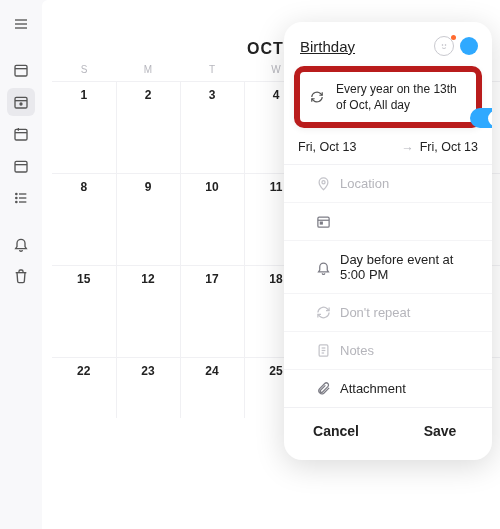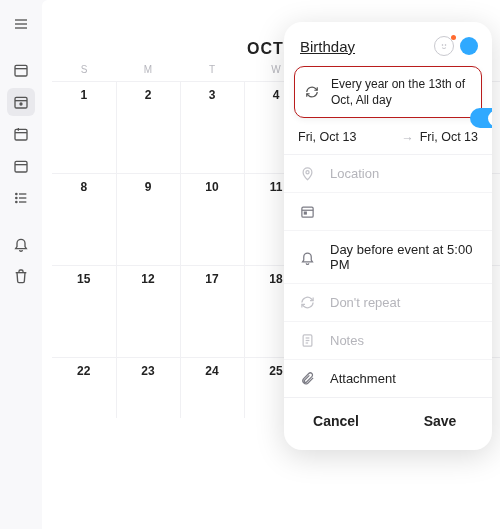--- a/index.html
+++ b/index.html
@@ -114,21 +114,21 @@
     cursor:pointer;
   }
   .emoji-dot{ position:absolute;top:-2px;right:-3px;width:5px;height:5px;background:#ff6b30;border-radius:50%; }
   .color-dot{
     width:18px;height:18px;border-radius:50%;
     background:#2fa9ff;
     cursor:pointer;
   }
   .tooltip{
     margin:0 10px 8px 10px;
-    border:1px solid #b91c1c;
+    border:6px solid #b91c1c;
     background:#fff;
     border-radius:10px;
     box-shadow:0 2px 6px rgba(0,0,0,0.06);
     padding:9px 10px;
     display:flex;
     align-items:center;
     gap:10px;
     font-size:12px;
     line-height:1.35;
   }
@@ -150,22 +150,22 @@
   .toggle{
     width:36px;height:20px;background:#2fa9ff;border-radius:10px;position:relative;
   }
   .toggle::after{
     content:"";position:absolute;right:3px;top:2.5px;width:15px;height:15px;background:#fff;border-radius:50%;
   }
   .dates-row .dstart{flex:1;}
   .dates-row .arrow{color:#b5b5bb;margin:0 6px;}
   .section-list{display:flex;flex-direction:column;}
   .row{
-    display:flex;align-items:center;gap:14px;
-    padding:11px 16px;
+    display:flex;align-items:center;gap:8px;
+    padding:11px 32px;
     font-size:13px;
     border-bottom:1px solid #f4f4f6;
     color:#222;
     cursor:pointer;
   }
   .row .ico{width:16px;flex:0 0 16px;color:#7c7c85;}
   .row.muted{color:#b5b5bb;}
   .row.muted .ico{color:#c3c3c9;}
   .row:last-child{border-bottom:none;}
   .panel-foot{

